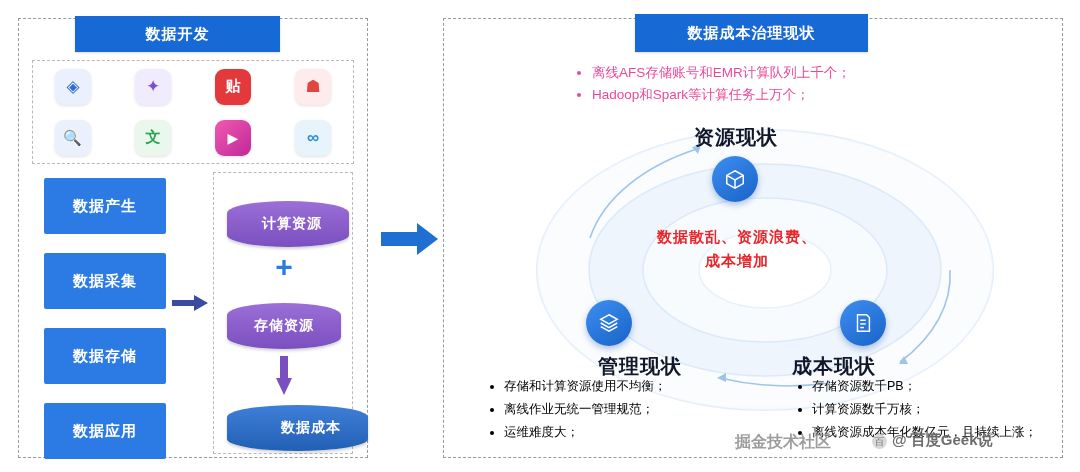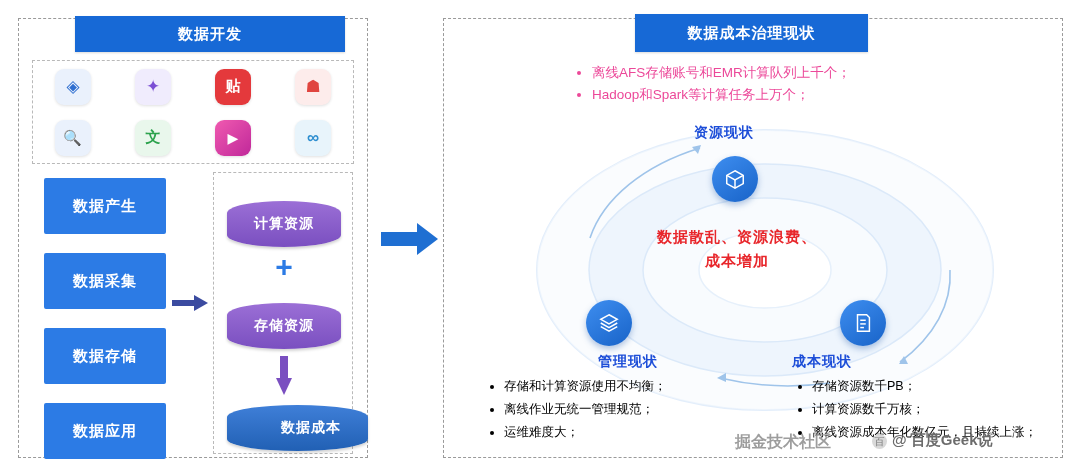--- a/index.html
+++ b/index.html
@@ -21,21 +21,21 @@
   .panel-title{
     position:absolute;
     background:#1769d6;
     color:#fff;
     font-size:15px;
     font-weight:bold;
     letter-spacing:1px;
     display:flex;align-items:center;justify-content:center;
     box-shadow:0 1px 2px rgba(0,0,0,.15);
   }
-  #left-title{left:75px;top:16px;width:270px;height:36px;text-align:right;}
+  #left-title{left:75px;top:16px;width:205px;height:36px;text-align:right;}
   #right-title{left:635px;top:14px;width:233px;height:38px;}
 
   
   #icon-grid{
     position:absolute;left:32px;top:60px;width:322px;height:104px;
     border:1px dashed #b9b9b9;box-sizing:border-box;
     display:grid;grid-template-columns:repeat(4,1fr);grid-template-rows:repeat(2,1fr);
   }
   .app-icon{
     display:flex;align-items:center;justify-content:center;
@@ -65,42 +65,42 @@
   }
   .cyl{
     position:absolute;left:13px;width:114px;height:46px;
     background:linear-gradient(180deg,#9b6fd6 0%,#7a4fc0 100%);
     border-radius:50%/26%;
     color:#fff;font-size:14px;font-weight:bold;letter-spacing:1px;
     display:flex;align-items:center;justify-content:center;
     box-shadow:0 2px 3px rgba(0,0,0,.18);
   }
   .cyl.blue{background:linear-gradient(180deg,#3f7fd8 0%,#2160b4 100%);padding-left:27px;}
-  #cyl-compute{top:28px;}
+  #cyl-compute{top:28px;padding-left:8px;}
   #cyl-storage{top:130px;}
   #cyl-cost{top:232px;}
   .plus{
     position:absolute;left:57px;top:82px;width:26px;height:26px;
     color:#2c7be5;font-size:30px;font-weight:bold;line-height:24px;text-align:center;
   }
   .down-arrow{
     position:absolute;left:61px;top:183px;width:18px;height:40px;
   }
 
   .small-arrow{position:absolute;}
 
   
   #bullets-top{
     position:absolute;left:575px;top:62px;width:420px;
     font-size:13.5px;color:#ec4899;line-height:21px;
   }
   #bullets-top li{margin-bottom:1px;}
 
   .node-label{
-    position:absolute;font-size:14px;font-weight:bold;color:#1d4ed8;
+    position:absolute;font-size:20px;font-weight:bold;color:#0f172a;
     letter-spacing:1px;white-space:nowrap;
   }
   #lbl-resource{left:694px;top:124px;}
   #lbl-manage{left:586px;top:353px;margin-left:12px;}
   #lbl-cost{left:792px;top:353px;}
 
   .node-circle{
     position:absolute;width:46px;height:46px;border-radius:50%;
     display:flex;align-items:center;justify-content:center;
     color:#fff;

